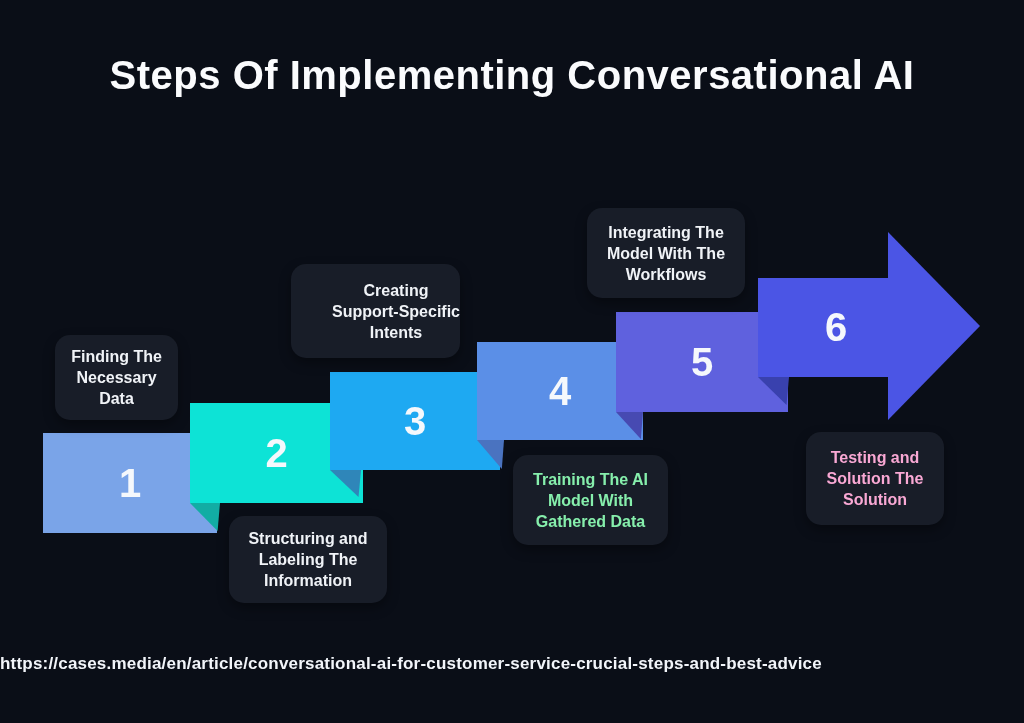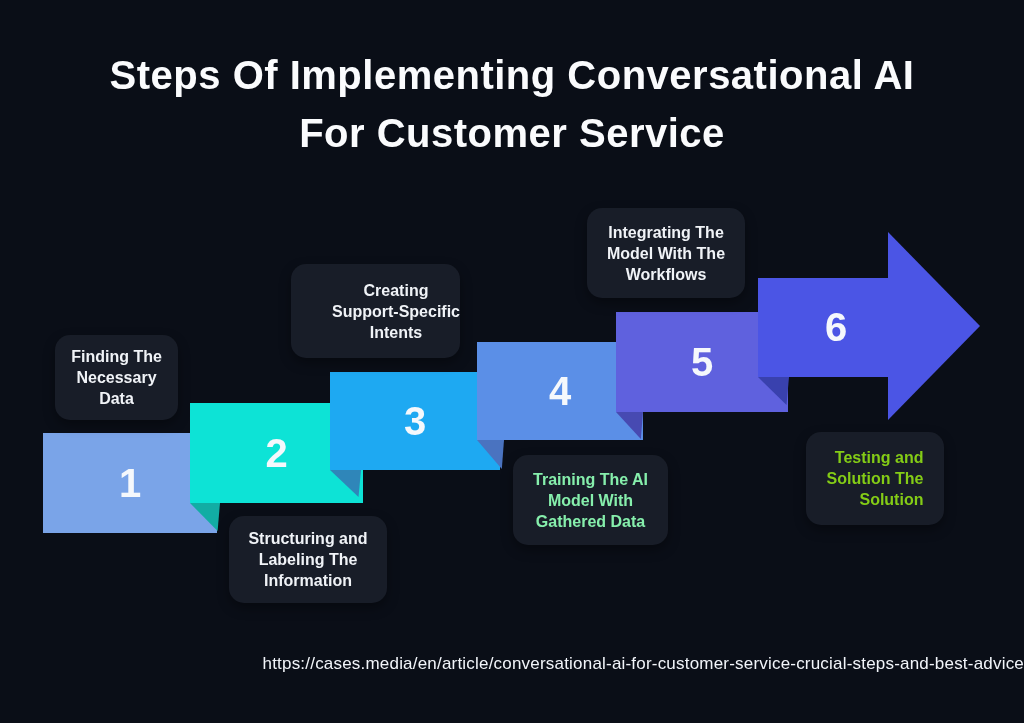--- a/index.html
+++ b/index.html
@@ -35,31 +35,30 @@
          box-shadow:0 5px 12px rgba(0,0,0,0.35);}
   .label .ln{display:block;}
   .l1{left:55px;top:335px;width:123px;height:85px;}
   .l2{left:229px;top:516px;width:158px;height:87px;}
   .l3{left:291px;top:264px;width:169px;height:94px;justify-content:flex-end;}
   .l4{left:513px;top:455px;width:155px;height:90px;}
   .l5{left:587px;top:208px;width:158px;height:90px;}
   .l6{left:806px;top:432px;width:138px;height:93px;}
 
   
-  .source{position:absolute;top:654px;left:0;width:1024px;text-align:right;
-          font-weight:400;font-size:17px;letter-spacing:0.2px;color:#f2f5fa;}
+  .source{position:absolute;top:654px;left:0;width:1024px;text-align:left;
+          font-weight:700;font-size:17px;letter-spacing:0.2px;color:#f2f5fa;}
 </style>
 </head>
 <body>
 
 <div class="canvas" style="background-color: rgb(10, 14, 23); padding-left: 16px;">
 
   <h1 class="title" style="margin: 0px; color: rgb(250, 251, 253);">
     <div>Steps Of Implementing Conversational AI</div>
-    <div>For Customer Service</div>
   </h1>
 
   <div class="step s1">
     <div class="rect" style="background-color: rgb(122, 164, 232);">
       <span class="num" style="color: rgb(245, 248, 252);">1</span>
     </div>
   </div>
 
   <div class="step s2">
     <div class="fold" style="background-color: rgb(18, 173, 164);"></div>
@@ -130,21 +129,21 @@
   </div>
 
   <div class="label l5" style="background-color: rgb(24, 29, 40); color: rgb(240, 243, 247);">
     <div>
       <span class="ln">Integrating The</span>
       <span class="ln">Model With The</span>
       <span class="ln">Workflows</span>
     </div>
   </div>
 
-  <div class="label l6" style="background-color: rgb(24, 29, 40); color: #84cc16; text-align: right;">
+  <div class="label l6" style="background-color: rgb(24, 29, 40); color: #f9a8d4;">
     <div>
       <span class="ln">Testing and</span>
       <span class="ln">Solution The</span>
       <span class="ln">Solution</span>
     </div>
   </div>
 
   <div class="source" style="color: rgb(242, 245, 250);">https://cases.media/en/article/conversational-ai-for-customer-service-crucial-steps-and-best-advice</div>
 
 </div>

